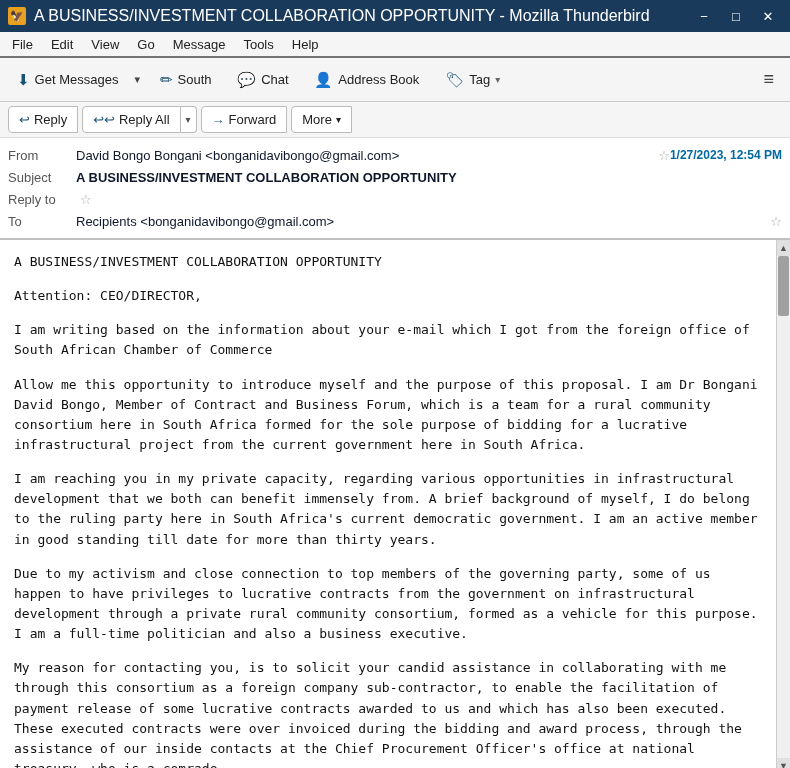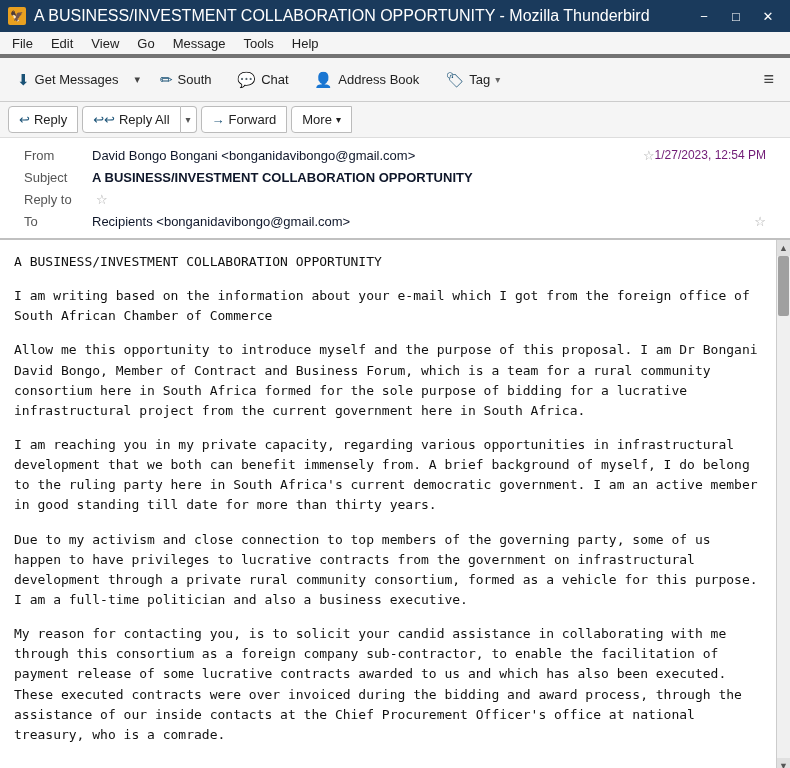--- a/index.html
+++ b/index.html
@@ -57,21 +57,21 @@
       display: flex;
       align-items: center;
       justify-content: center;
       font-size: 13px;
       border-radius: 2px;
     }
 
     
     .menu-bar {
       background: #f5f5f5;
-      border-bottom: 4px solid #737373;
+      border-bottom: 2px solid #737373;
       height: 26px;
       display: flex;
       align-items: center;
       padding: 0 4px;
       gap: 2px;
     }
     .menu-item {
       padding: 3px 8px;
       cursor: pointer;
       border-radius: 3px;
@@ -163,21 +163,21 @@
     }
     .action-group {
       display: flex;
     }
     .action-group .action-btn {
       border-radius: 4px 0 0 4px;
     }
 
     
     .header-fields {
-      padding: 6px 24px;
+      padding: 6px 8px;
       background: white;
     }
     .header-row {
       display: flex;
       align-items: center;
       padding: 2px 0;
       min-height: 22px;
       font-size: 13px;
     }
     .header-label {
@@ -188,24 +188,25 @@
     }
     .header-value {
       color: #0f172a;
       flex: 1;
     }
     .header-value.bold {
       font-weight: bold;
       text-transform: uppercase;
     }
     .header-date {
-      color: #701a75;
+      color: #0369a1;
       font-size: 12px;
       margin-left: auto;
       white-space: nowrap;
+      font-weight: bold;
     }
     .star-icon {
       margin-left: 4px;
       color: #aaa;
       font-size: 13px;
     }
 
     
     .body-container {
       display: flex;
@@ -384,20 +385,21 @@
       <span class="header-value">Recipients &lt;bonganidavibongo@gmail.com&gt;</span>
       <span class="star-icon">☆</span>
     </div>
   </div>
 </div>
 
 <div class="body-container">
   <div class="scroll-area">
     <div class="email-body">
       <p>A BUSINESS/INVESTMENT COLLABORATION OPPORTUNITY</p>
+      <p>Attention: CEO/DIRECTOR,</p>
       <p>I am writing based on the information about your e-mail which I got from the foreign office of South African Chamber of Commerce</p>
       <p>Allow me this opportunity to introduce myself and the purpose of this proposal. I am Dr Bongani David Bongo, Member of Contract and Business Forum, which is a team for a rural community consortium here in South Africa formed for the sole purpose of bidding for a lucrative infrastructural project from the current government here in South Africa.</p>
       <p>I am reaching you in my private capacity, regarding various opportunities in infrastructural development that we both can benefit immensely from. A brief background of myself, I do belong to the ruling party here in South Africa's current democratic government. I am an active member in good standing till date for more than thirty years.</p>
       <p>Due to my activism and close connection to top members of the governing party, some of us happen to have privileges to lucrative contracts from the government on infrastructural development through a private rural community consortium, formed as a vehicle for this purpose. I am a full-time politician and also a business executive.</p>
       <p>My reason for contacting you, is to solicit your candid assistance in collaborating with me through this consortium as a foreign company sub-contractor, to enable the facilitation of payment release of some lucrative contracts awarded to us and which has also been executed. These executed contracts were over invoiced during the bidding and award process, through the assistance of our inside contacts at the Chief Procurement Officer's office at national treasury, who is a comrade.</p>
 
     </div>
   </div>
 
   <div class="scrollbar-track">

